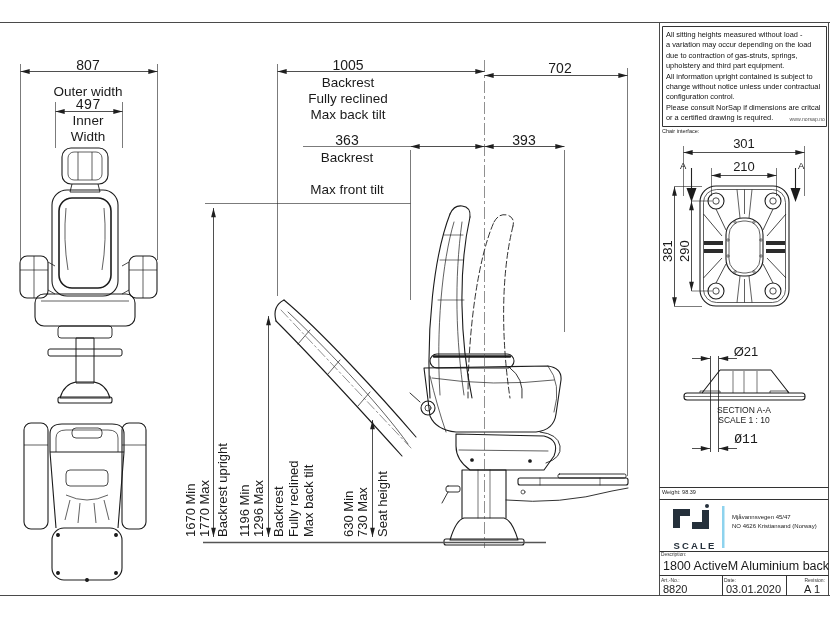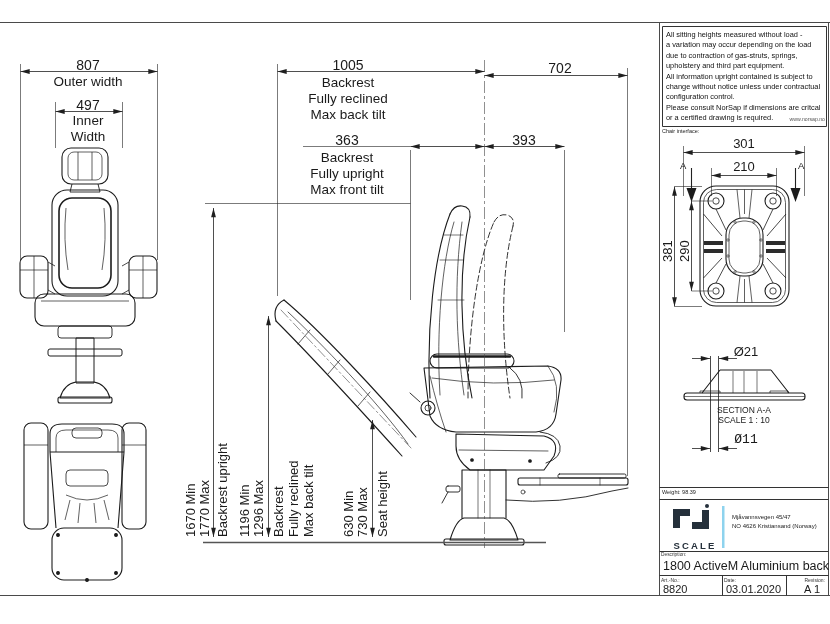--- a/index.html
+++ b/index.html
@@ -261,33 +261,32 @@
     <div>upholstery and third part equipment.</div>
     <div>All information upright contained is subject to</div>
     <div>change without notice unless under contractual</div>
     <div>configuration control.</div>
     <div>Please consult NorSap if dimensions are critcal</div>
     <div>or a certified drawing is required.</div>
   </div>
   <div class="t" style="left:745px;top:116px;width:80px;text-align:right;font-size:5.2px;color:#555;">www.norsap.no</div>
 
   <div class="t c dimnum" style="left:38px;top:57px;width:100px;">807</div>
-  <div class="t c dimlbl" style="left:23px;top:74px;width:130px;">Outer width</div>
-  <div class="t c dimnum" style="left:58px;top:97px;width:60px;">497</div>
+  <div class="t c dimlbl" style="left:23px;top:84px;width:130px;">Outer width</div>
+  <div class="t c dimnum" style="left:58px;top:97px;width:60px;font-family:Liberation Mono, monospace;">497</div>
   <div class="t c dimlbl" style="left:58px;top:113px;width:60px;">Inner</div>
   <div class="t c dimlbl" style="left:58px;top:129px;width:60px;">Width</div>
 
   <div class="t c dimnum" style="left:300px;top:57px;width:96px;">1005</div>
   <div class="t c dimlbl" style="left:283px;top:75px;width:130px;">Backrest</div>
   <div class="t c dimlbl" style="left:283px;top:91px;width:130px;">Fully reclined</div>
   <div class="t c dimlbl" style="left:283px;top:107px;width:130px;">Max back tilt</div>
   <div class="t c dimnum" style="left:512px;top:60px;width:96px;">702</div>
   <div class="t c dimnum" style="left:299px;top:132px;width:96px;">363</div>
   <div class="t c dimlbl" style="left:282px;top:150px;width:130px;">Backrest</div>
-  <div class="t c dimlbl" style="left:282px;top:166px;width:130px;">Fully upright</div>
   <div class="t c dimlbl" style="left:282px;top:182px;width:130px;">Max front tilt</div>
   <div class="t c dimnum" style="left:476px;top:132px;width:96px;">393</div>
 
   <div class="t rot" style="left:183px;top:537px;">1670 Min</div>
   <div class="t rot" style="left:197px;top:537px;">1770 Max</div>
   <div class="t rot" style="left:215px;top:537px;">Backrest upright</div>
   <div class="t rot" style="left:237px;top:537px;">1196 Min</div>
   <div class="t rot" style="left:251px;top:537px;">1296 Max</div>
   <div class="t rot" style="left:271px;top:537px;">Backrest</div>
   <div class="t rot" style="left:286px;top:537px;">Fully reclined</div>

